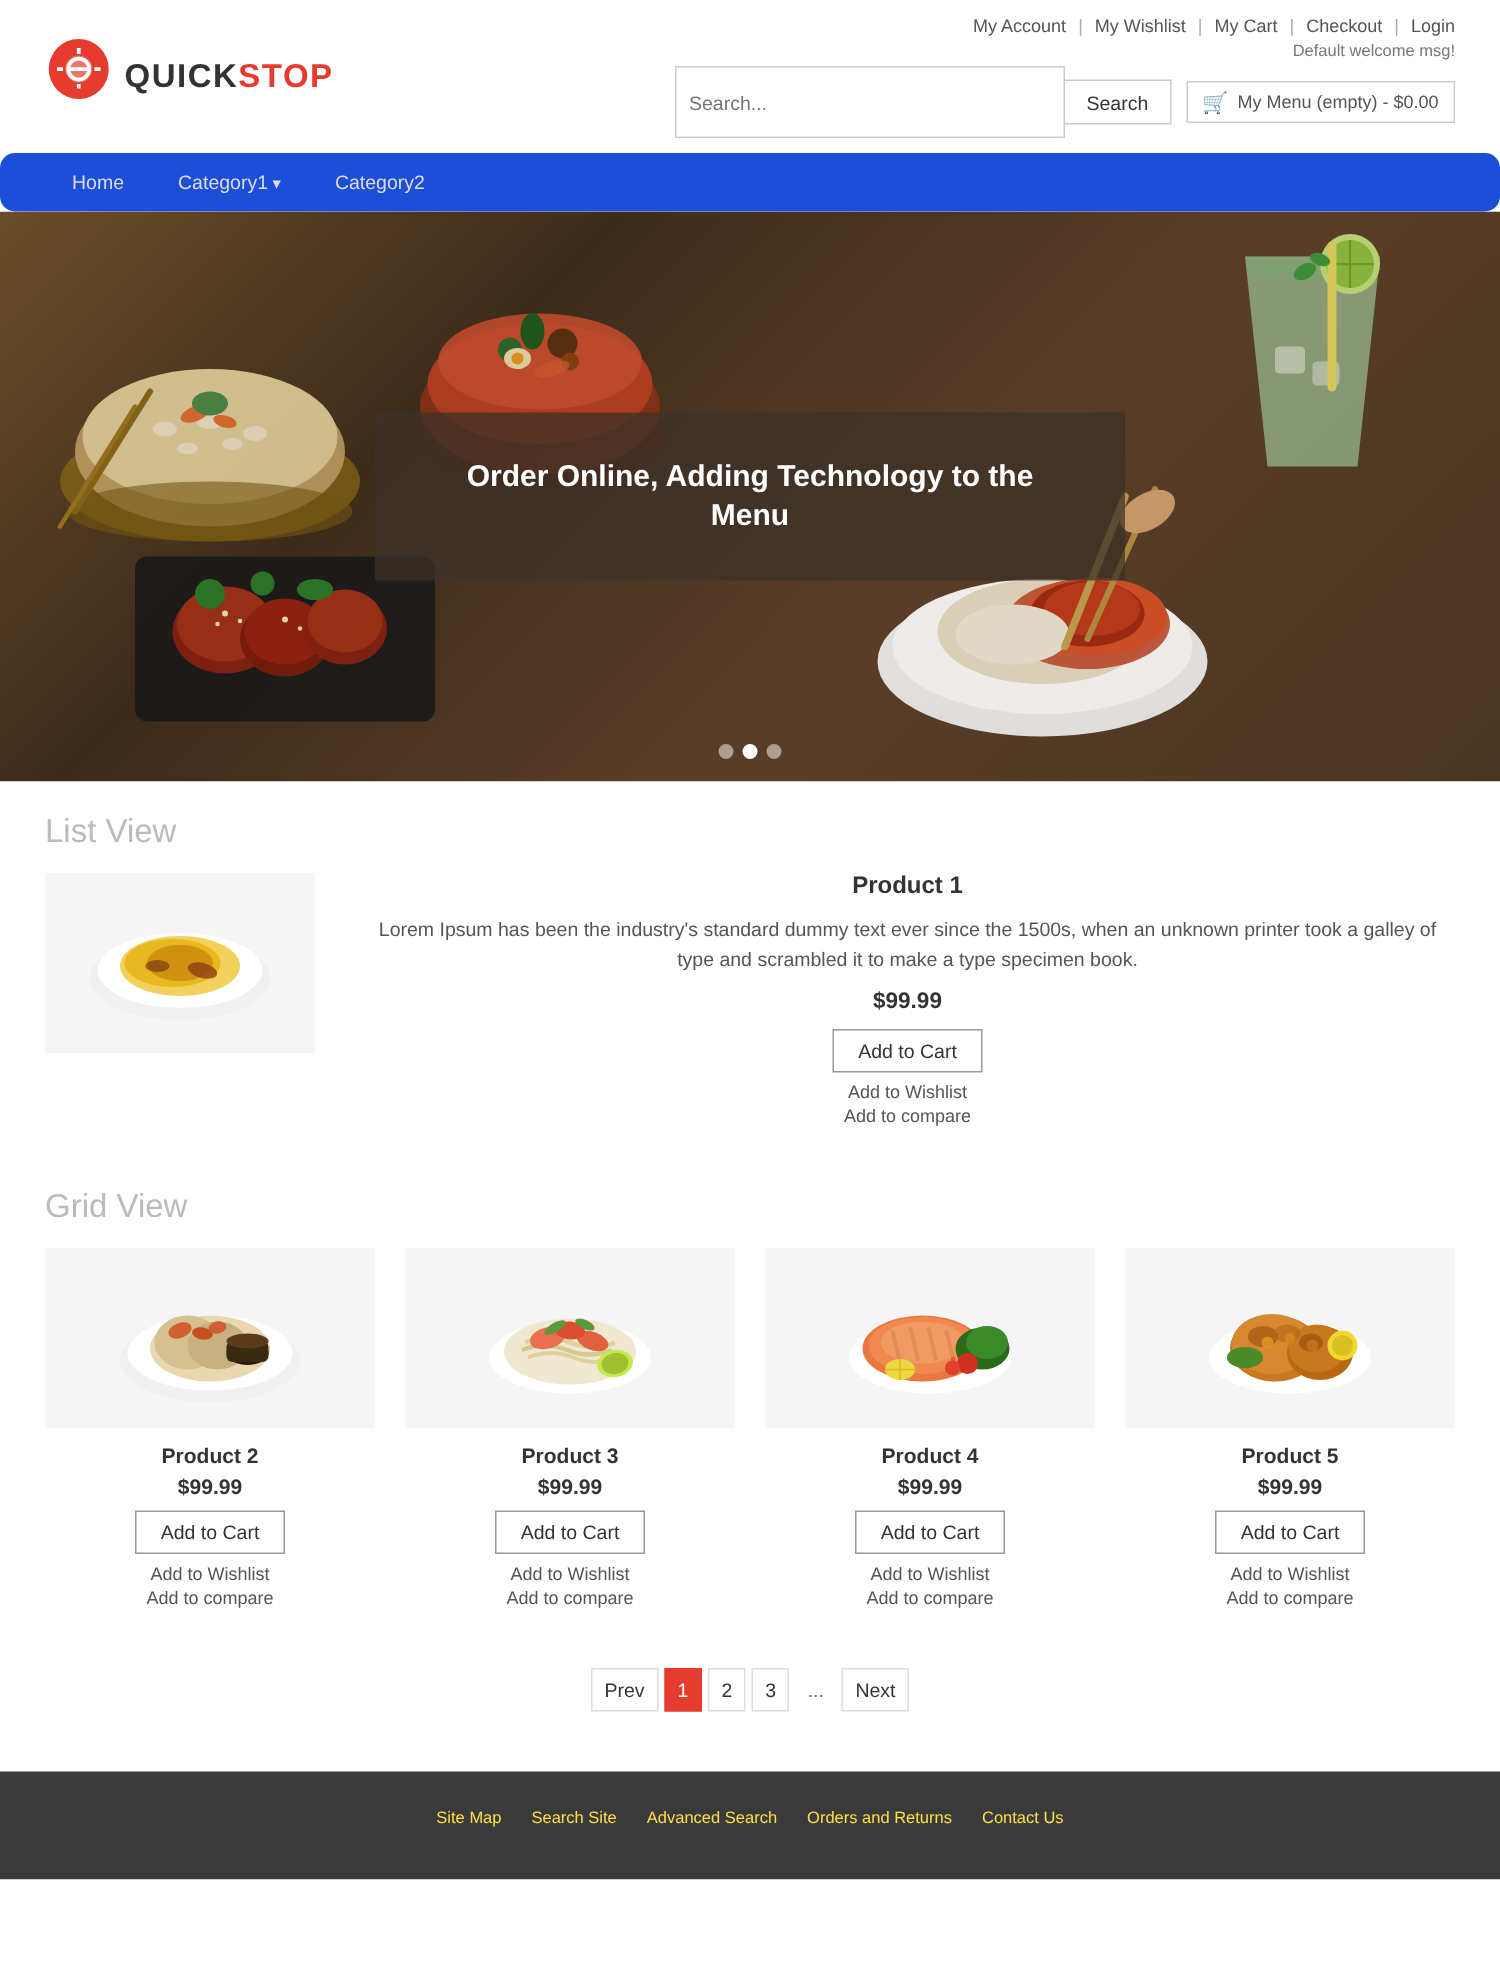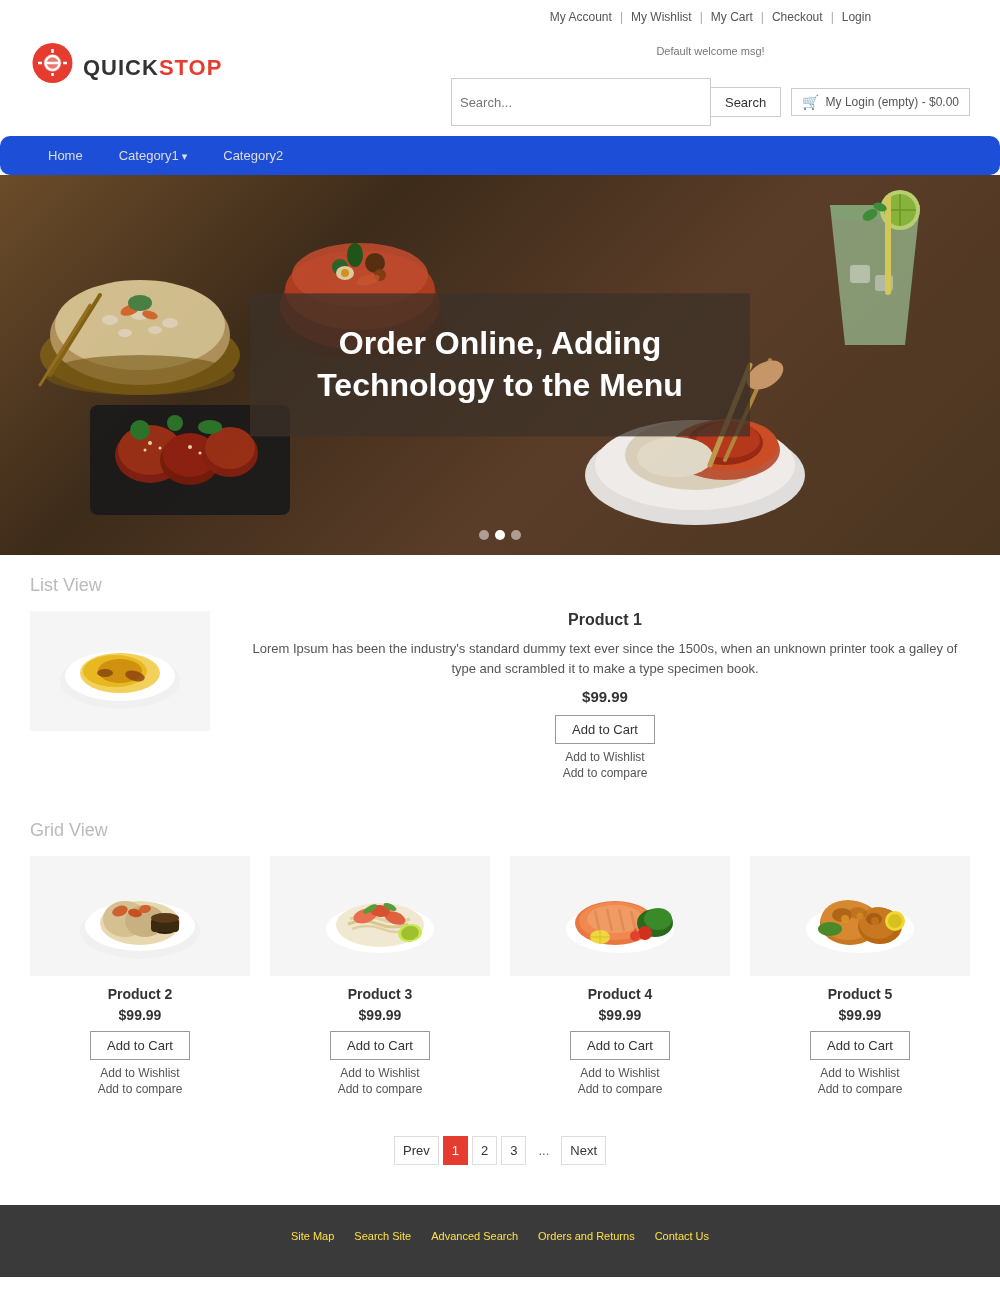--- a/index.html
+++ b/index.html
@@ -4,21 +4,21 @@
   <style>
     * { box-sizing: border-box; margin: 0; padding: 0; }
     body { font-family: Arial, sans-serif; font-size: 14px; color: #333; background: #fff; width: 1000px; }
 
     
     .header { padding: 10px 30px; display: flex; align-items: center; justify-content: space-between; flex-wrap: wrap; }
     .logo-area { display: flex; align-items: center; gap: 8px; }
     .logo-text { font-size: 22px; font-weight: 900; letter-spacing: 1px; }
     .logo-text span.quick { color: #333; }
     .logo-text span.stop { color: #e63c2f; }
-    .header-right { display: flex; flex-direction: column; align-items: center; gap: 21px; }
+    .header-right { display: flex; flex-direction: column; align-items: flex-end; gap: 4px; }
     .top-links { font-size: 12px; color: #555; display: flex; gap: 8px; }
     .top-links a { color: #555; text-decoration: none; }
     .top-links .sep { color: #aaa; }
     .welcome-msg { font-size: 11px; color: #777; text-align: right; }
     .header-search-cart { display: flex; align-items: center; gap: 10px; }
     .search-bar { display: flex; align-items: center; gap: 0; }
     .search-input { width: 260px; height: 48px; border: 1px solid #ccc; padding: 0 8px; font-size: 13px; outline: none; }
     .search-btn { height: 30px; padding: 0 14px; background: #fff; border: 1px solid #ccc; border-left: none; cursor: pointer; font-size: 13px; color: #333; }
     .cart-btn { display: flex; align-items: center; gap: 6px; background: #fff; border: 1px solid #ccc; padding: 5px 10px; font-size: 12px; color: #555; cursor: pointer; white-space: nowrap; }
     .cart-icon { font-size: 14px; }
@@ -27,30 +27,30 @@
     .nav-bar { background: #1d4ed8; padding: 0 30px; border-radius: 10px; }
     .nav-bar ul { list-style: none; display: flex; gap: 0; }
     .nav-bar ul li a { display: block; padding: 12px 18px; color: #ddd; text-decoration: none; font-size: 13px; }
     .nav-bar ul li.has-dropdown { position: relative; }
     .nav-bar ul li.has-dropdown a::after { content: ' ▾'; font-size: 11px; }
 
     
     .hero { position: relative; width: 100%; height: 380px; overflow: hidden; background: #4a3520; }
     .hero-bg { width: 100%; height: 100%; background: linear-gradient(135deg, #6b4c2a 0%, #3d2b1a 30%, #5a3d28 60%, #4a3520 100%); display: flex; align-items: center; justify-content: center; }
     .hero-text-box { position: absolute; left: 50%; top: 50%; transform: translate(-50%, -50%); background: rgba(60,50,40,0.75); padding: 30px 60px; text-align: center; max-width: 500px; }
-    .hero-text-box h1 { color: #fff; font-size: 32px; font-weight: bold; line-height: 1.3; }
+    .hero-text-box h1 { color: #fff; font-size: 20px; font-weight: bold; line-height: 1.3; }
     .hero-dots { position: absolute; bottom: 15px; left: 50%; transform: translateX(-50%); display: flex; gap: 6px; }
     .hero-dot { width: 10px; height: 10px; border-radius: 50%; background: rgba(255,255,255,0.5); }
     .hero-dot.active { background: #fff; }
 
     
     .main-content { padding: 20px 30px 40px; }
 
     
-    .section-title { color: #bbb; font-size: 18px; font-weight: normal; margin-bottom: 15px; }
+    .section-title { color: #bbb; font-size: 22px; font-weight: normal; margin-bottom: 15px; }
     .list-view-section { margin-bottom: 40px; }
     .list-item { display: flex; gap: 30px; align-items: flex-start; }
     .list-product-img { width: 180px; height: 120px; background: #f5f5f5; display: flex; align-items: center; justify-content: center; flex-shrink: 0; overflow: hidden; }
     .list-product-info { flex: 1; text-align: center; }
     .list-product-name { font-size: 16px; font-weight: bold; margin-bottom: 10px; }
     .list-product-desc { font-size: 13px; color: #555; line-height: 1.5; margin-bottom: 10px; }
     .product-price { font-size: 15px; font-weight: bold; color: #333; margin-bottom: 10px; }
     .add-to-cart-btn { border: 1px solid #999; background: #fff; padding: 6px 16px; font-size: 13px; cursor: pointer; color: #333; }
     .wishlist-compare { display: flex; flex-direction: column; gap: 2px; margin-top: 6px; }
     .wishlist-compare a { font-size: 12px; color: #555; text-decoration: none; text-align: center; }
@@ -117,21 +117,21 @@
         <a>Login</a>
       </div>
       <div class="welcome-msg">Default welcome msg!</div>
       <div class="header-search-cart">
         <div class="search-bar">
           <input type="text" class="search-input" placeholder="Search..." style="">
           <button class="search-btn">Search</button>
         </div>
         <button class="cart-btn">
           <span class="cart-icon">🛒</span>
-          <span>My Login (empty) - $0.00</span>
+          <span>My Menu (empty) - $0.00</span>
         </button>
       </div>
     </div>
   </div>
 </div>
 
 <nav class="nav-bar">
   <ul>
     <li>
       <a>Home</a>

